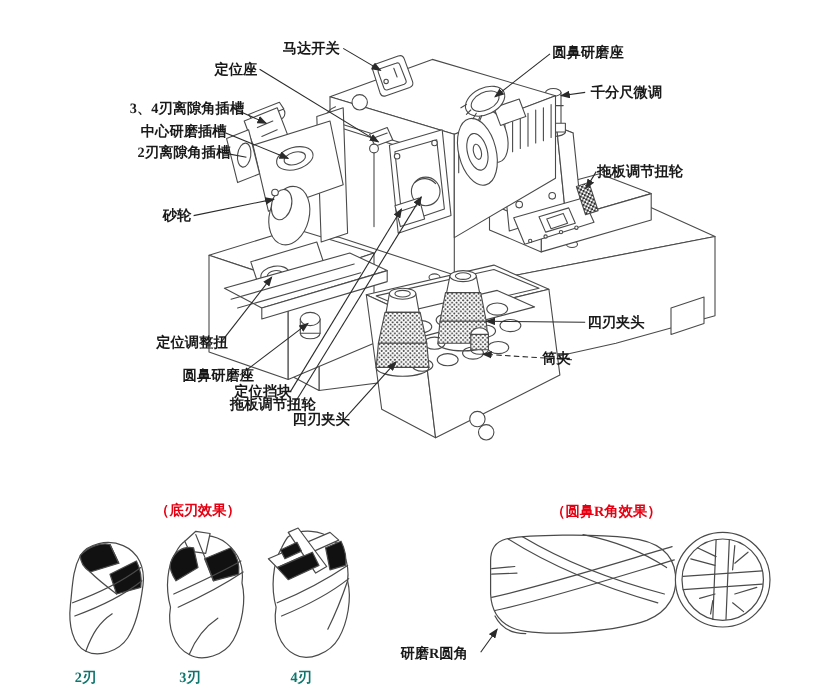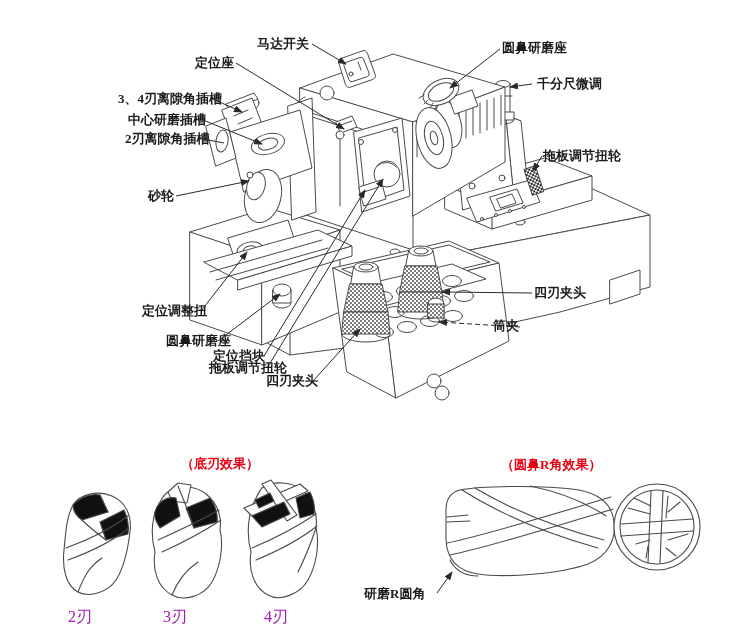--- a/index.html
+++ b/index.html
@@ -2,21 +2,21 @@
 <html><head>
 <meta charset="utf-8">
 <style>
   html,body{margin:0;padding:0;background:#ffffff;}
   #stage{position:relative;width:750px;height:631px;background:#ffffff;overflow:hidden;
          font-family:"Liberation Serif", serif;}
   #art{position:absolute;left:0;top:0;}
   .lbl{position:absolute;white-space:nowrap;font-weight:bold;font-size:13px;line-height:14px;
        color:#1a1a1a;letter-spacing:0px;}
   .lbl.red{color:#e60012;}
-  .cap{position:absolute;white-space:nowrap;font-weight:normal;font-size:16px;color:#a21caf;}
+  .cap{position:absolute;white-space:nowrap;font-weight:bold;font-size:13px;color:#0f766e;}
 </style>
 </head>
 <body>
 
 <div id="stage">
 
 <svg id="art" width="750" height="631" viewBox="0 0 750 631">
 <defs>
   <marker id="arr" markerWidth="9" markerHeight="7" refX="8" refY="3.5" orient="auto">
     <path d="M0,0 L9,3.5 L0,7 Z" fill="#2a2a2a"></path>
@@ -325,21 +325,21 @@
 <div class="lbl" style="left:509px;top:77px;margin-left:28px;">千分尺微调</div>
 <div class="lbl" style="left:543px;top:149px;">拖板调节扭轮</div>
 <div class="lbl" style="left:142px;top:304px;">定位调整扭</div>
 <div class="lbl" style="left:166px;top:334px;">圆鼻研磨座</div>
 <div class="lbl" style="left:213px;top:349px;">定位挡块</div>
 <div class="lbl" style="left:209px;top:361px;">拖板调节扭轮</div>
 <div class="lbl" style="left:266px;top:374px;">四刃夹头</div>
 <div class="lbl" style="left:534px;top:286px;">四刃夹头</div>
 <div class="lbl" style="left:493px;top:319px;text-align:right;">筒夹</div>
 
-<div class="lbl red" style="left:141px;top:457px;margin-left:40px;">（底刃效果）</div>
+<div class="lbl red" style="left:141px;top:457px;">（底刃效果）</div>
 <div class="cap" style="left:68px;top:607px;">2刃</div>
 <div class="cap" style="left:163px;top:607px;">3刃</div>
 <div class="cap" style="left:264px;top:607px;">4刃</div>
 
 <div class="lbl red" style="left:501px;top:458px;">（圆鼻R角效果）</div>
 <div class="lbl" style="left:364px;top:587px;">研磨R圆角</div>
 
 </div>
 
 </body></html>

